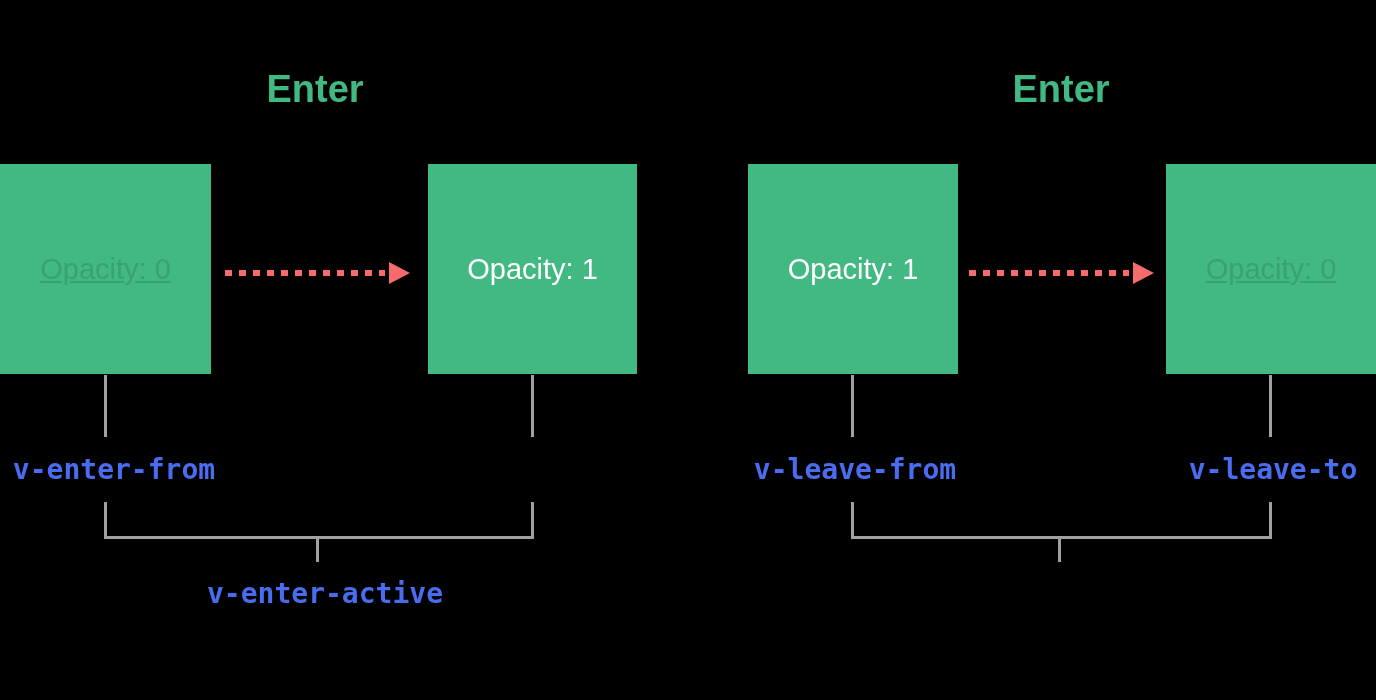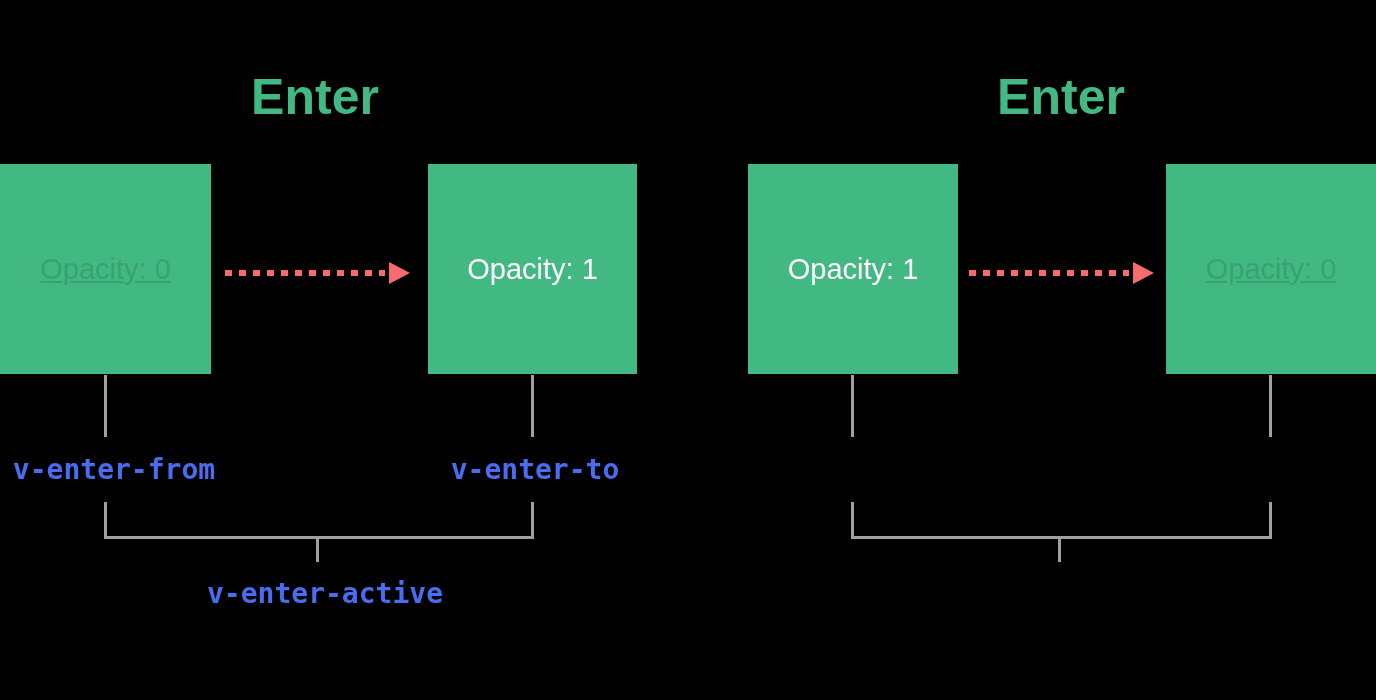--- a/index.html
+++ b/index.html
@@ -16,21 +16,21 @@
     position:relative;
     width:1376px;height:700px;
     background:var(--background);
     overflow:hidden;
     font-family:"Liberation Sans", sans-serif;
   }
   .title{
     position:absolute;
     top:68px;
     transform:translateX(-50%);
-    font-size:50px;
+    font-size:38px;
     font-weight:bold;
     color:var(--green);
     white-space:nowrap;
   }
   .box{
     position:absolute;
     top:164px;
     height:210px;
     background:var(--green);
     display:flex;
@@ -90,21 +90,20 @@
   </div>
 
   <div class="cline vline" style="left:104px;top:375px;height:62px;"></div>
   <div class="cline vline" style="left:531px;top:375px;height:62px;"></div>
   <div class="cline vline" style="left:104px;top:502px;height:34px;"></div>
   <div class="cline vline" style="left:531px;top:502px;height:34px;"></div>
   <div class="cline hline" style="left:104px;top:536px;width:430px;"></div>
   <div class="cline vline" style="left:316px;top:539px;height:23px;"></div>
 
   <div class="class-label" style="left:114px;top:469px;">v-enter-from</div>
-  <div class="class-label" style="left:535px;top:469px;">v-enter-to</div>
   <div class="class-label" style="left:325px;top:593px;">v-enter-active</div>
 
   <div class="title" style="left:1061px;">Enter</div>
 
   <div class="box" style="left:748px;width:210px;">
     <span>Opacity: 1</span>
   </div>
 
   <div class="dash" style="left:969px;width:160px;"></div>
   <div class="arrowhead" style="left:1133px;"></div>
@@ -113,14 +112,16 @@
     <span>Opacity: 0</span>
   </div>
 
   <div class="cline vline" style="left:851px;top:375px;height:62px;"></div>
   <div class="cline vline" style="left:1269px;top:375px;height:62px;"></div>
   <div class="cline vline" style="left:851px;top:502px;height:34px;"></div>
   <div class="cline vline" style="left:1269px;top:502px;height:34px;"></div>
   <div class="cline hline" style="left:851px;top:536px;width:421px;"></div>
   <div class="cline vline" style="left:1058px;top:539px;height:23px;"></div>
 
+  <div class="class-label" style="left:855px;top:469px;">v-leave-from</div>
+  <div class="class-label" style="left:1273px;top:469px;">v-leave-to</div>
 
 </div>
 
 </body></html>

